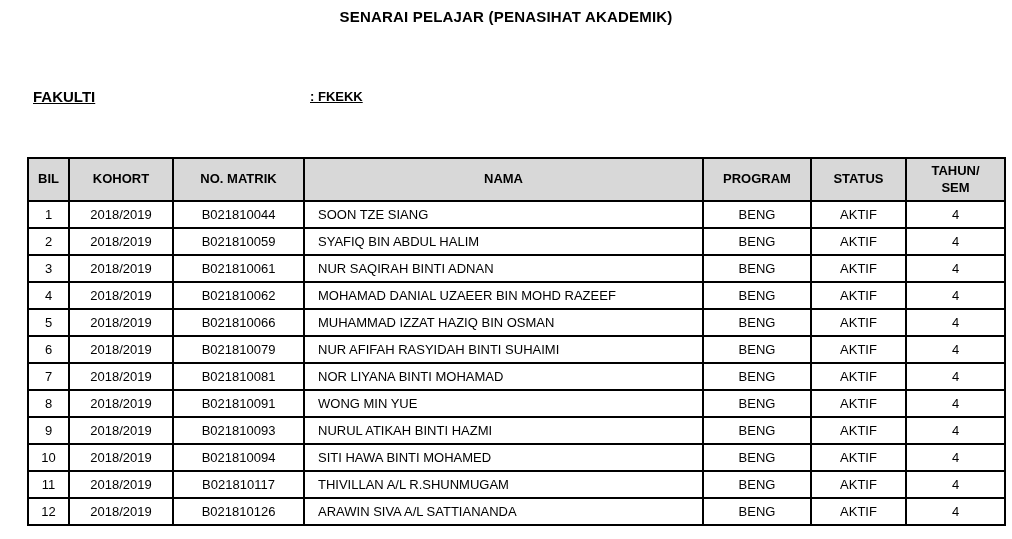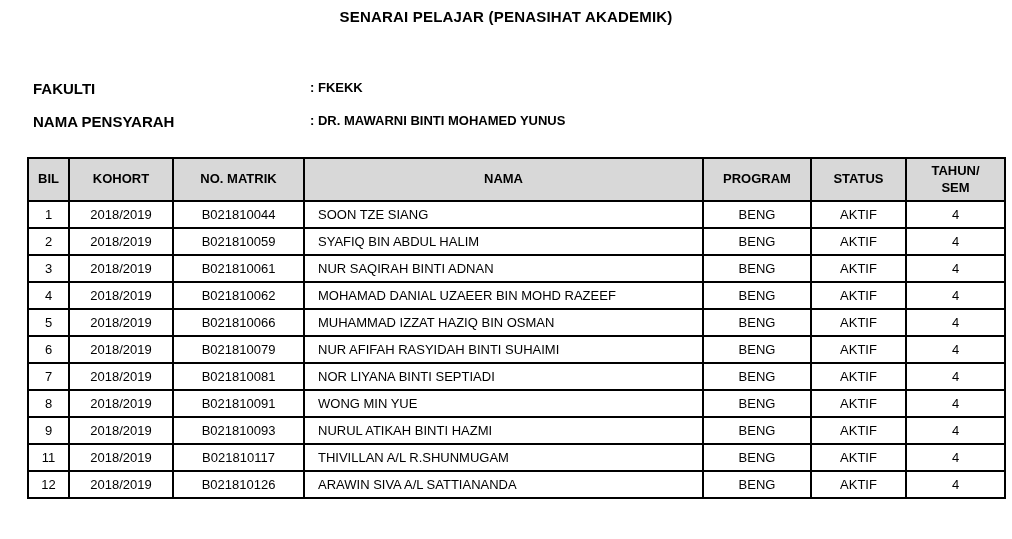--- a/index.html
+++ b/index.html
@@ -27,21 +27,22 @@
     letter-spacing: 0.2px;
   }
   .info-block {
     position: absolute;
     left: 33px;
     top: 80px;
   }
   .info-row {
     display: flex;
     height: 33px;
-    align-items: flex-start;
+    align-items: center;
+    text-decoration: underline;
   }
   .info-label {
     width: 277px;
     font-size: 15px;
     font-weight: bold;
   }
   .info-value {
     font-size: 13px;
     font-weight: bold;
   }
@@ -88,24 +89,20 @@
 <body>
 
 <div class="page">
 
   <div class="doc-title">SENARAI PELAJAR (PENASIHAT AKADEMIK)</div>
 
   <div class="info-block">
     <div class="info-row">
       <span class="info-label">FAKULTI</span>
       <span class="info-value">: FKEKK</span>
-    </div>
-    <div class="info-row">
-      <span class="info-label">NAMA PENSYARAH</span>
-      <span class="info-value">: DR. MAWARNI BINTI MOHAMED YUNUS</span>
     </div>
   </div>
 
   <table class="student-table">
     <colgroup>
         <col style="width: 41px;">
         <col style="width: 104px;">
         <col style="width: 131px;">
         <col style="width: 399px;">
         <col style="width: 108px;">
@@ -176,21 +173,21 @@
           <td class="col-no-matrik">B021810079</td>
           <td class="col-nama">NUR AFIFAH RASYIDAH BINTI SUHAIMI</td>
           <td class="col-program">BENG</td>
           <td class="col-status">AKTIF</td>
           <td class="col-tahun-sem">4</td>
         </tr>
         <tr>
           <td class="col-bil">7</td>
           <td class="col-kohort">2018/2019</td>
           <td class="col-no-matrik">B021810081</td>
-          <td class="col-nama">NOR LIYANA BINTI SEPTIADI</td>
+          <td class="col-nama">NOR LIYANA BINTI MOHAMAD</td>
           <td class="col-program">BENG</td>
           <td class="col-status">AKTIF</td>
           <td class="col-tahun-sem">4</td>
         </tr>
         <tr>
           <td class="col-bil">8</td>
           <td class="col-kohort">2018/2019</td>
           <td class="col-no-matrik">B021810091</td>
           <td class="col-nama">WONG MIN YUE</td>
           <td class="col-program">BENG</td>
@@ -200,20 +197,29 @@
         <tr>
           <td class="col-bil">9</td>
           <td class="col-kohort">2018/2019</td>
           <td class="col-no-matrik">B021810093</td>
           <td class="col-nama">NURUL ATIKAH BINTI HAZMI</td>
           <td class="col-program">BENG</td>
           <td class="col-status">AKTIF</td>
           <td class="col-tahun-sem">4</td>
         </tr>
         <tr>
+          <td class="col-bil">10</td>
+          <td class="col-kohort">2018/2019</td>
+          <td class="col-no-matrik">B021810094</td>
+          <td class="col-nama">SITI HAWA BINTI MOHAMED</td>
+          <td class="col-program">BENG</td>
+          <td class="col-status">AKTIF</td>
+          <td class="col-tahun-sem">4</td>
+        </tr>
+        <tr>
           <td class="col-bil">11</td>
           <td class="col-kohort">2018/2019</td>
           <td class="col-no-matrik">B021810117</td>
           <td class="col-nama">THIVILLAN A/L R.SHUNMUGAM</td>
           <td class="col-program">BENG</td>
           <td class="col-status">AKTIF</td>
           <td class="col-tahun-sem">4</td>
         </tr>
         <tr>
           <td class="col-bil">12</td>

